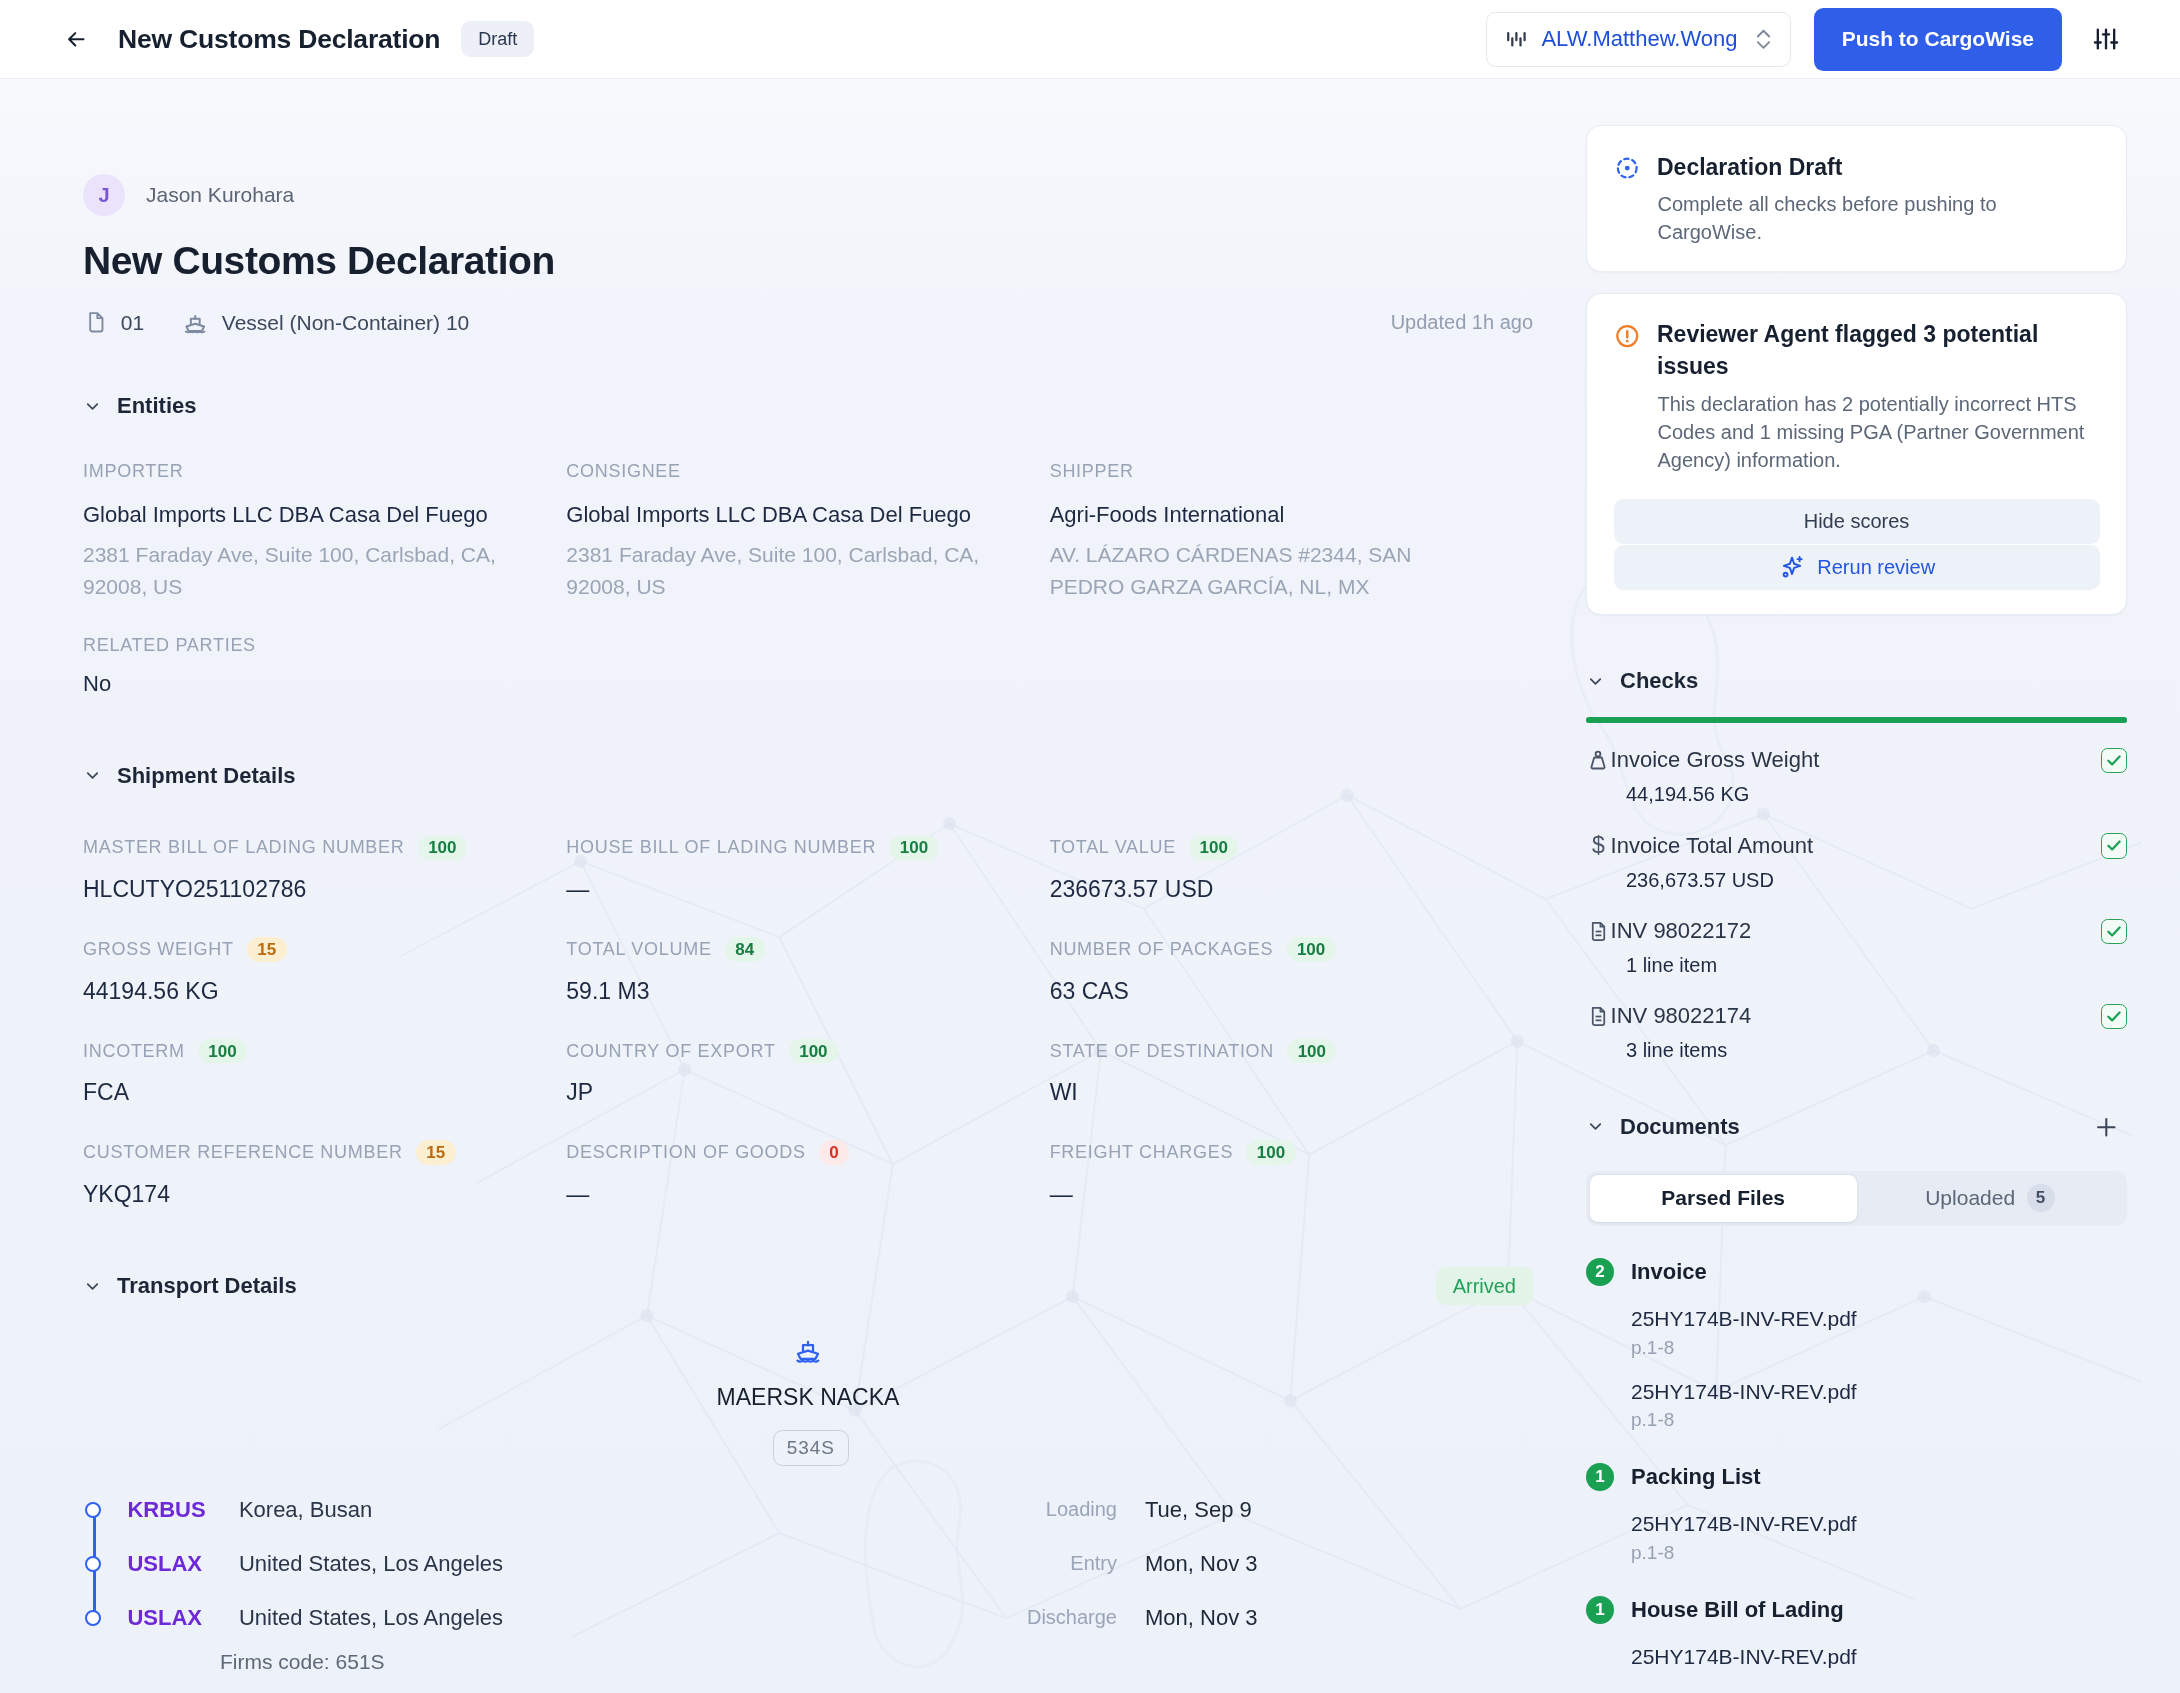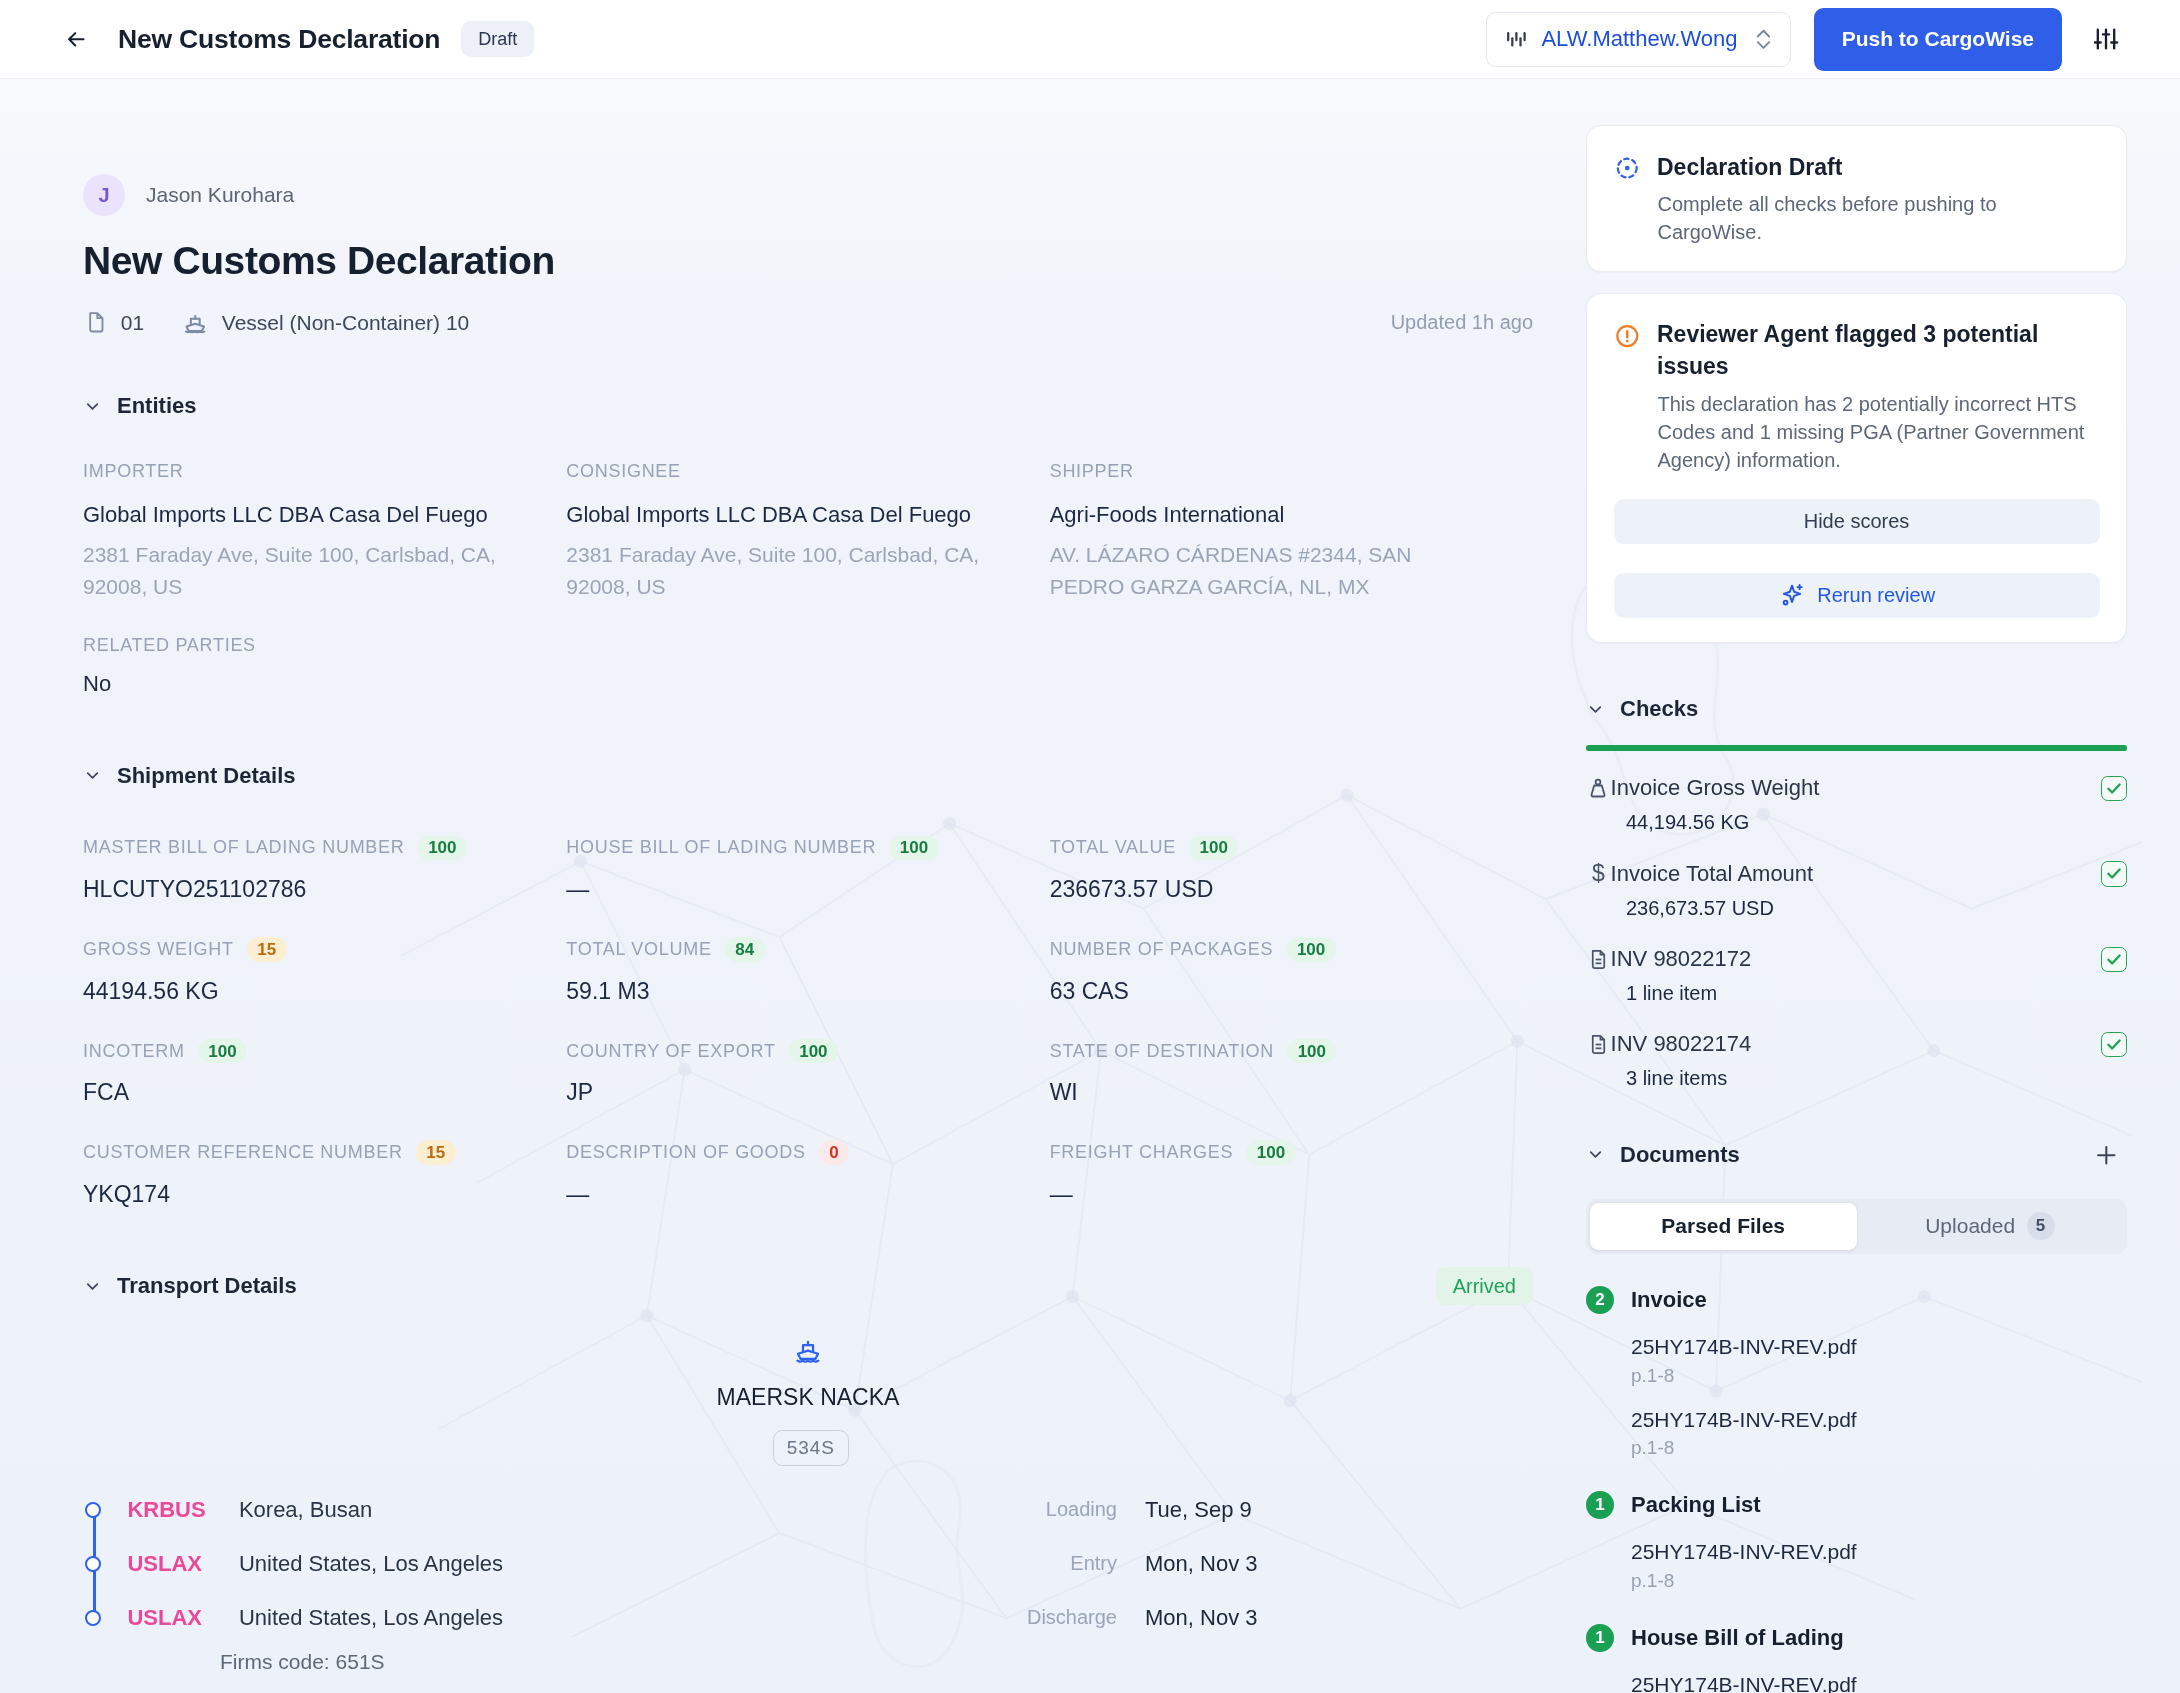--- a/index.html
+++ b/index.html
@@ -92,21 +92,21 @@
     border:1.4px solid #c9d1de; color:#6b7686; font-size:19px; font-weight:500;
     padding:5.7px 13.2px; border-radius:9.5px; letter-spacing:.05em; margin-left:5.7px;
   }
   .timeline { margin-top:17px; position:relative; }
   .timeline .rail-line { position:absolute; left:10.4px; top:26.5px; width:2.8px; background:#2f62f0; border-radius:1.9px; }
   .stop-row { display:flex; align-items:center; height:54px; position:relative; }
   .stop-dot {
     width:16px; height:16px; border-radius:50%; background:#fff; border:2.8px solid #2f62f0;
     margin-left:1.9px; flex:none; position:relative; z-index:1;
   }
-  .stop-code { font-size:22px; font-weight:700; color:#ec4899; min-width:85px; margin-left:26.5px; }
+  .stop-code { font-size:22px; font-weight:700; color:#6d28d9; min-width:85px; margin-left:26.5px; }
   .stop-loc { font-size:22px; color:#2a3547; margin-left:26.5px; }
   .stop-spacer { flex:1; }
   .mile-label { width:151px; text-align:right; font-size:20px; color:#9aa5b8; }
   .mile-date { width:161px; font-size:22px; color:#1c2737; font-weight:500; margin-left:28px; }
   .stop-schedule-pad { width:227px; flex:none; }
   .firms-row { margin-left:137px; margin-top:5.7px; font-size:21px; color:#5d6878; }
 
   .container-section { margin-top:55px; }
 
   
@@ -117,21 +117,21 @@
   .card + .card { margin-top:21px; }
   .card-title-row { display:flex; gap:17px; }
   .card-title { font-size:23px; font-weight:600; color:#17202f; line-height:32px; }
   .card-body { font-size:20px; color:#5c6778; line-height:28px; margin-top:7.6px; margin-left:44px; }
   .card-btn {
     width:100%; height:45px; border:none; border-radius:9.5px; background:#edf1f8;
     font-size:20px; font-weight:500; color:#323d4f; font-family:inherit; cursor:pointer;
     display:flex; align-items:center; justify-content:center; gap:11.4px;
   }
   .hide-scores-btn { margin-top:24.6px; }
-  .rerun-btn { margin-top:29px; color:#2457e0; font-weight:500; }
+  .rerun-btn { margin-top:1px; color:#2457e0; font-weight:500; }
 
   .checks-section { margin-top:53px; }
   .checks-bar { height:5.7px; border-radius:2.8px; background:#1aa053; margin-top:23px; }
   .check-items { margin-top:24.6px; }
   .check-item { margin-bottom:26.5px; }
   .check-title-row { display:flex; align-items:center; }
   .check-title { font-size:22px; color:#2a3547; font-weight:500; flex:1; }
   .checkbox {
     width:25.6px; height:25.6px; border:1.9px solid #2aa157; border-radius:6.6px; background:#f3fbf6;
     display:flex; align-items:center; justify-content:center; flex:none;

